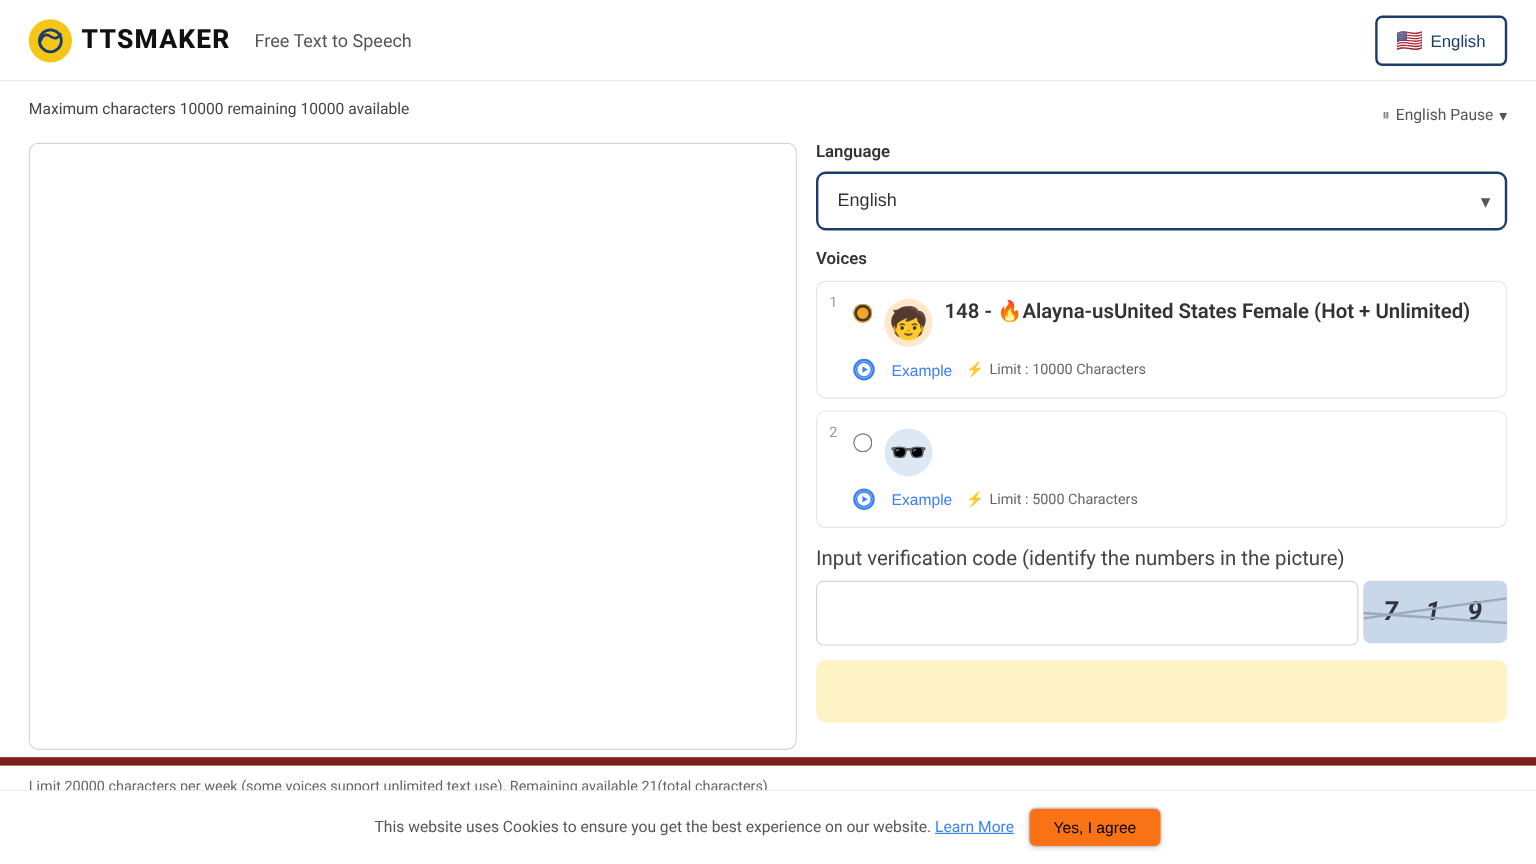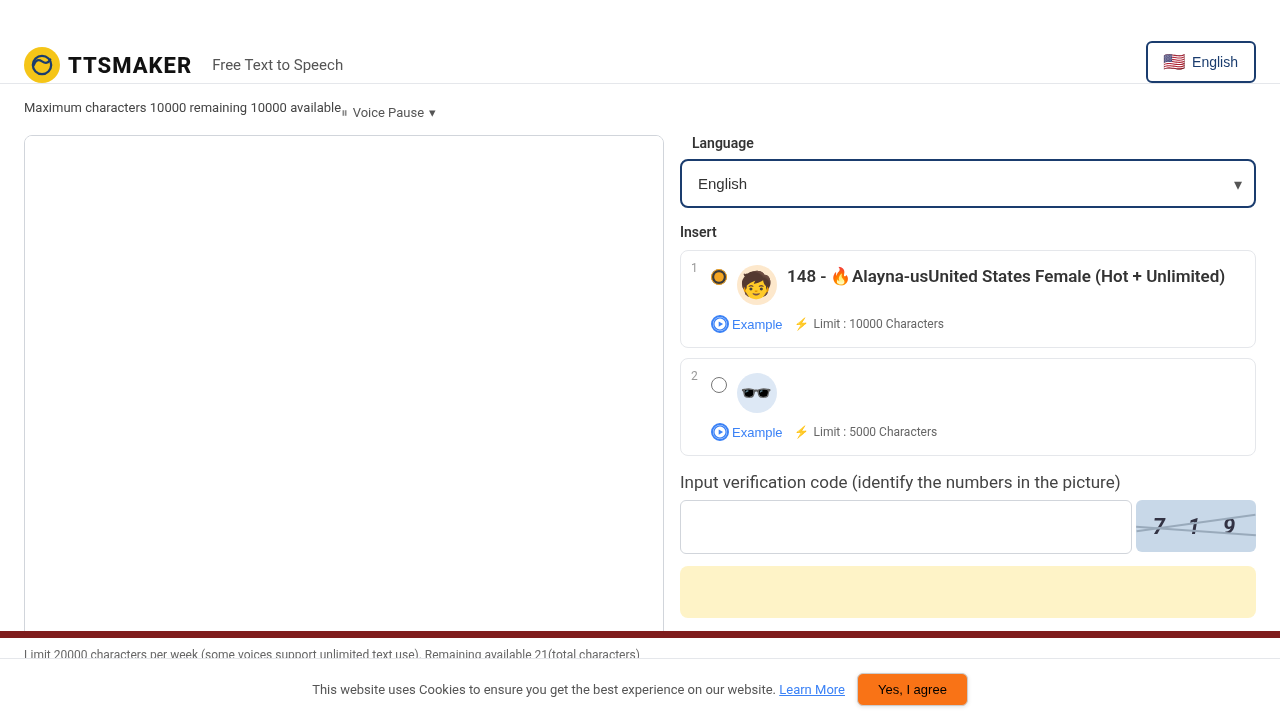--- a/index.html
+++ b/index.html
@@ -6,24 +6,24 @@
     body {
       font-family: -apple-system, BlinkMacSystemFont, 'Segoe UI', Roboto, sans-serif;
       background: #fff;
       color: #333;
       font-size: 14px;
     }
 
     
     .header {
       display: flex;
-      align-items: flex-end;
+      align-items: center;
       justify-content: space-between;
       padding: 0 24px;
-      height: 84px;
+      height: 68px;
       border-bottom: 1px solid #e5e7eb;
       background: #fff;
     }
     .header-left {
       display: flex;
       align-items: center;
       gap: 12px;
     }
     .logo-wrapper {
       display: flex;
@@ -114,21 +114,20 @@
       flex: 1;
       min-width: 0;
     }
 
     
     .section-label {
       font-size: 14px;
       font-weight: 600;
       color: #333;
       margin-bottom: 8px;
-      margin-left: 12px;
     }
     .lang-select-wrapper {
       position: relative;
       margin-bottom: 16px;
     }
     .lang-select {
       width: 100%;
       padding: 14px 16px;
       border: 2px solid #1a3c6e;
       border-radius: 8px;
@@ -204,21 +203,21 @@
     .voice-meta {
       display: flex;
       align-items: center;
       gap: 12px;
       margin-top: 10px;
       margin-left: 16px;
     }
     .example-btn {
       display: flex;
       align-items: center;
-      gap: 3px;
+      gap: 14px;
       background: none;
       border: none;
       color: #3b82f6;
       font-size: 13px;
       cursor: pointer;
     }
     .example-btn .play-icon {
       width: 18px;
       height: 18px;
       border-radius: 50%;
@@ -361,20 +360,21 @@
       cursor: pointer;
       user-select: none;
     }
     .insert-pause-icon {
       color: #888;
     }
 
     .top-controls {
       display: flex;
       align-items: center;
+      justify-content: space-between;
       margin-bottom: 10px;
     }
 
     .fire-emoji {
       color: #f97316;
     }
   </style>
 </head>
 <body>
 
@@ -396,21 +396,21 @@
     <span>English</span>
   </button>
 </header>
 
 <main class="main">
 
   <div class="top-controls">
     <span class="char-info">Maximum characters 10000 remaining 10000 available</span>
     <div class="insert-pause">
       <span class="insert-pause-icon">⏸</span>
-      <span>Voice Pause</span>
+      <span>English Pause</span>
       <span>▾</span>
     </div>
   </div>
 
   <div class="content-row">
 
     <div class="textarea-wrapper">
       <textarea class="text-area" placeholder="" style=""></textarea>
     </div>
 
@@ -423,21 +423,21 @@
           <option>Chinese</option>
           <option>Spanish</option>
           <option>French</option>
           <option>German</option>
           <option>Japanese</option>
           <option>Korean</option>
         </select>
         <span class="lang-select-arrow">▾</span>
       </div>
 
-      <div class="voices-label">Insert</div>
+      <div class="voices-label">Voices</div>
 
       <div class="voice-card">
         <span class="voice-card-number">1</span>
         <div class="voice-card-top">
           <input type="radio" class="voice-radio" name="voice" checked="" style="">
           <div class="voice-avatar" style="background:#fde8cc; font-size:26px;">🧒</div>
           <div class="voice-name">
             148 - <span class="fire-emoji">🔥</span>Alayna-usUnited States Female (Hot + Unlimited)
           </div>
         </div>

